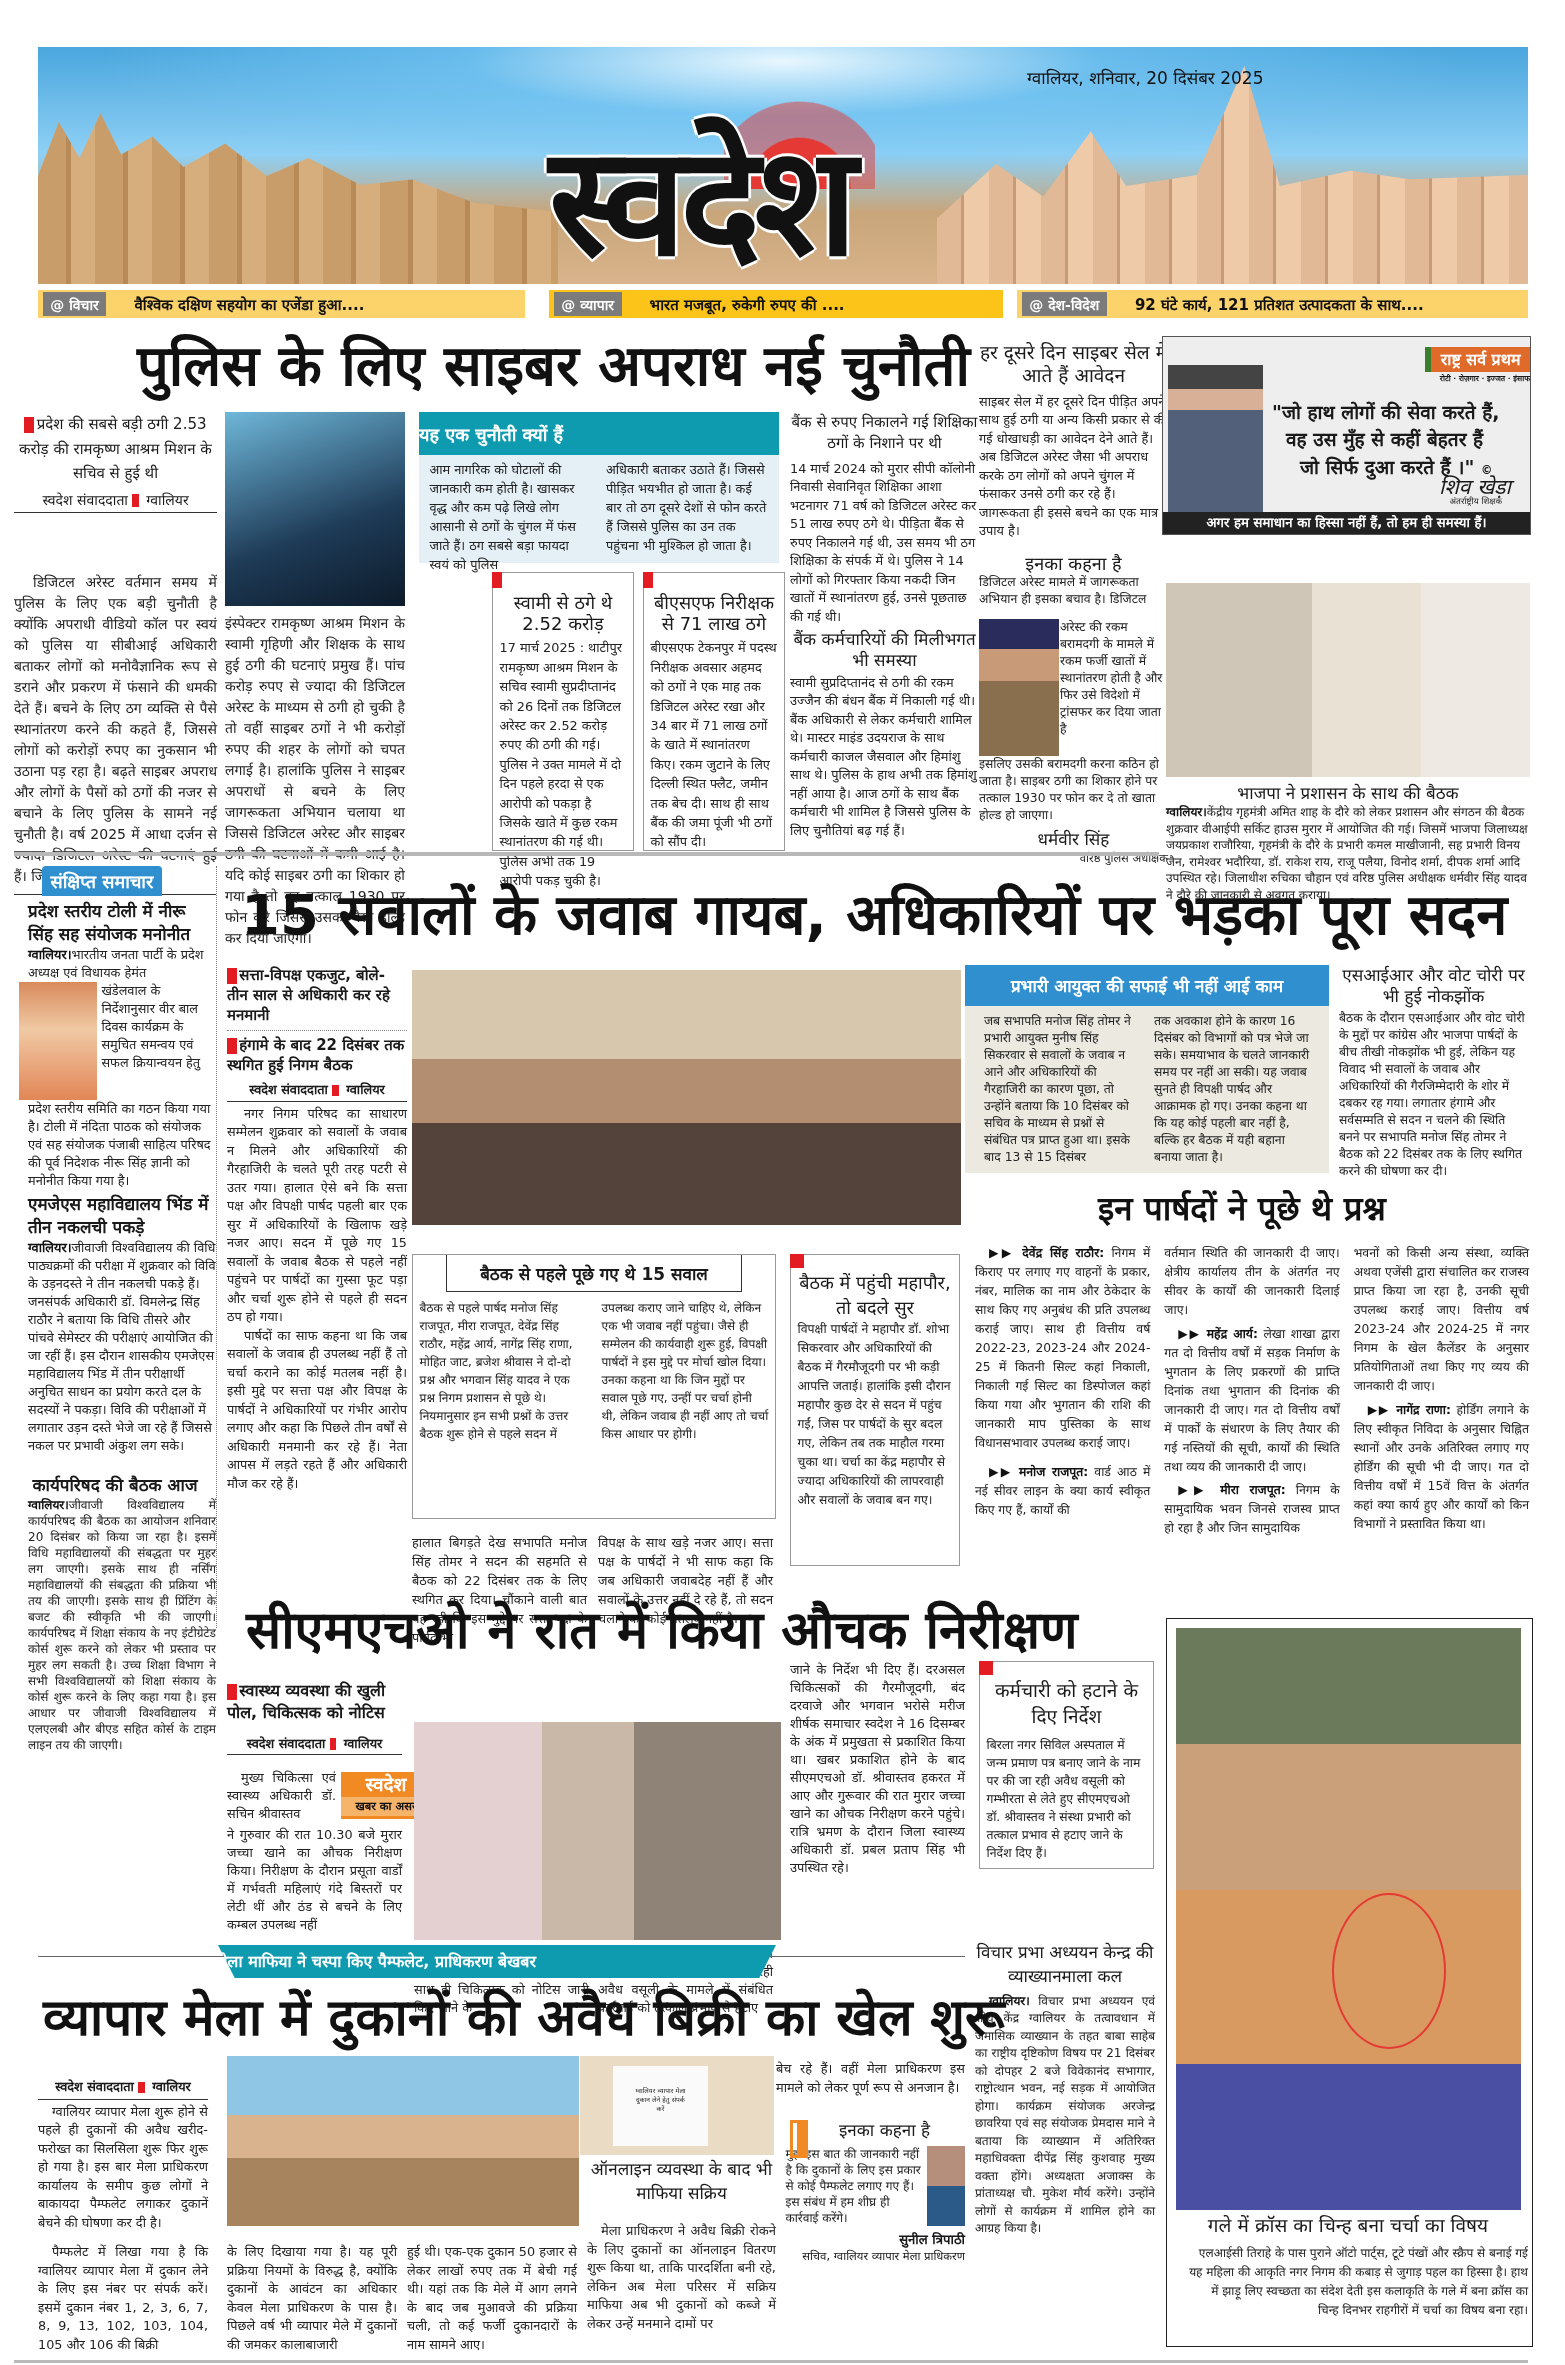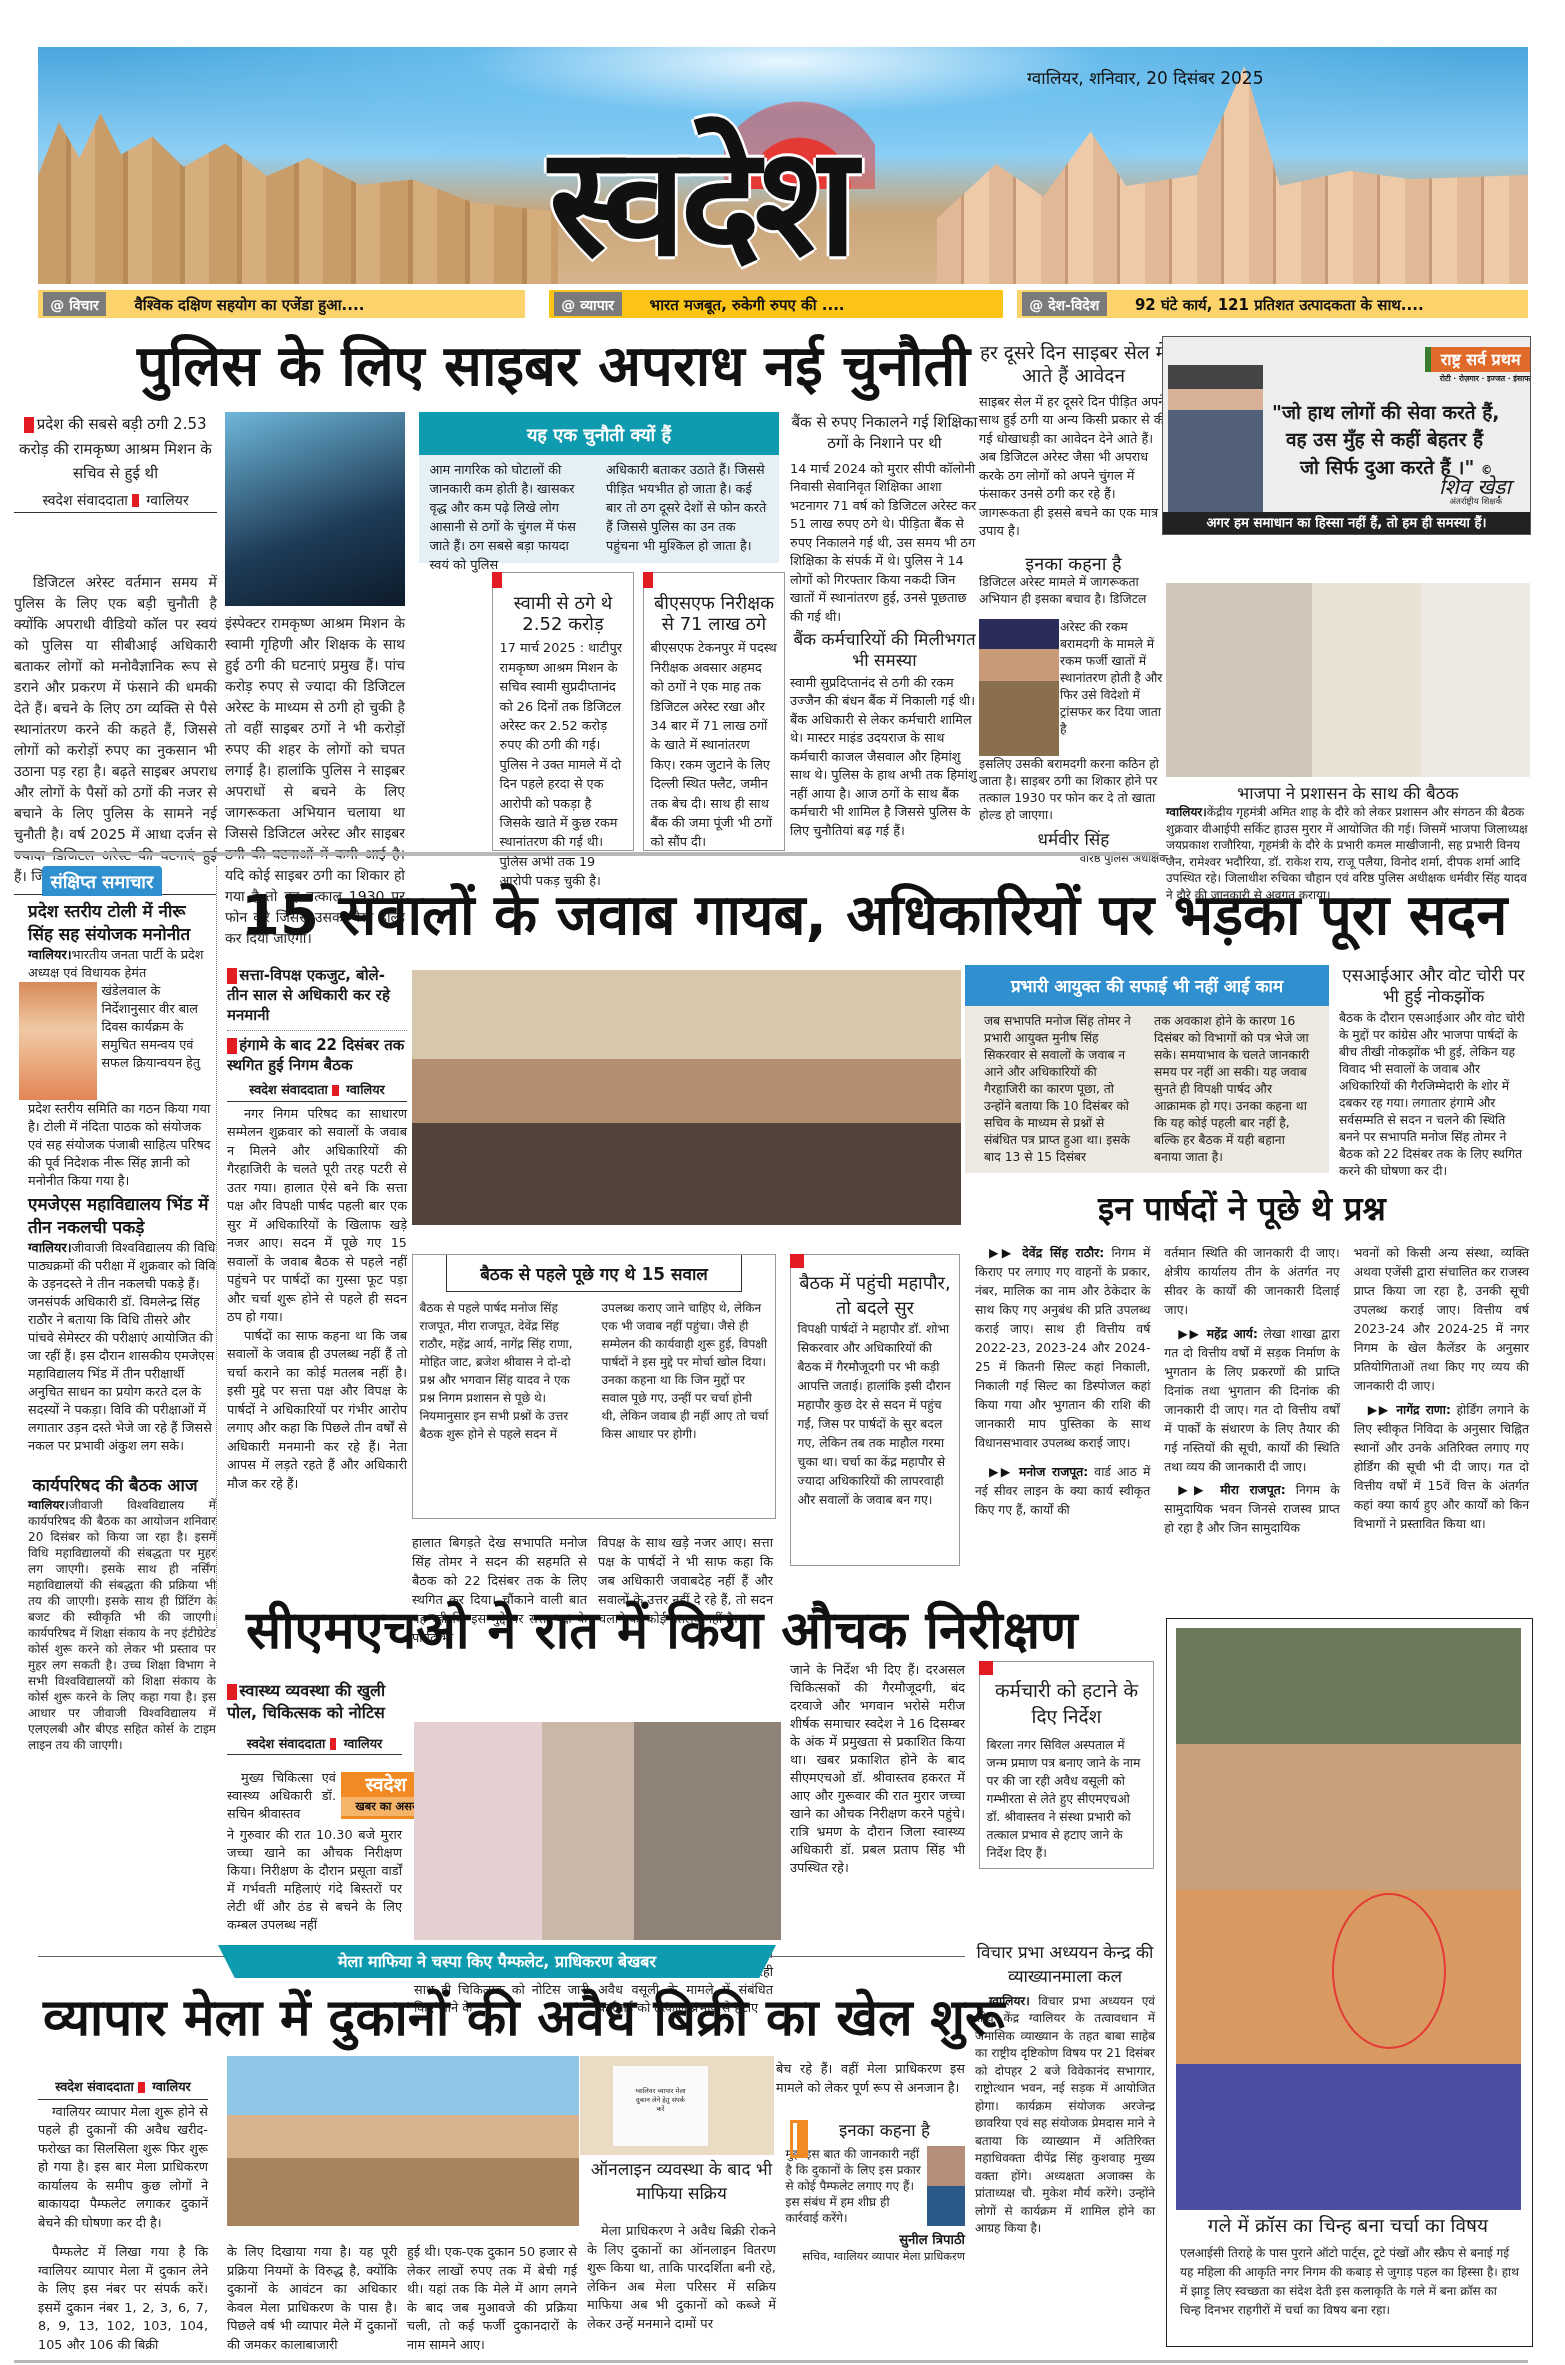--- a/index.html
+++ b/index.html
@@ -12,21 +12,21 @@
 .mast .fort-l{position:absolute;left:0;bottom:0;width:520px;height:180px;background:repeating-linear-gradient(90deg,#c99d6a 0 28px,#b88a57 28px 33px,#d6ae7d 33px 57px);clip-path:polygon(0 40%,4% 10%,8% 30%,12% 5%,16% 28%,22% 18%,28% 35%,36% 22%,44% 40%,52% 30%,62% 45%,72% 42%,84% 55%,100% 60%,100% 100%,0 100%)}
 .mast .fort-r{position:absolute;right:0;bottom:0;width:591px;height:218px;background:repeating-linear-gradient(90deg,#e2b996 0 24px,#c89b78 24px 27.4px,#efcaa8 27.4px 52px);clip-path:polygon(0 70%,10% 45%,18% 60%,26% 30%,32% 55%,44% 50%,52% 0%,58% 55%,70% 48%,80% 52%,100% 50%,100% 100%,0 100%)}
 .mast .sun{position:absolute;left:686px;top:19px;width:151px;height:123px;border-radius:50% 50% 0 0;background:radial-gradient(circle at 50% 100%,#e53935 0 35%,rgba(229,57,53,.5) 36% 60%,rgba(229,57,53,0) 61%)}
 .mast .logo{position:absolute;left:511px;top:80px;font-size:151px;font-weight:bold;color:#111;letter-spacing:-5.7px;text-shadow:2.8px 0 #fff,-2.8px 0 #fff,0 2.8px #fff,0 -2.8px #fff;font-family:"DejaVu Sans",sans-serif;line-height:1}
 .mast .date{position:absolute;left:989px;top:19px;font-size:17px;color:#111}
 .ticker{top:290px;height:28px;background:#fcd26a;display:flex;align-items:center}
 .ticker .tag{background:#7b7b7b;color:#fff;font-size:14px;padding:2.8px 7.6px;margin-left:4.7px;font-weight:bold}
 .ticker .txt{font-size:15px;font-weight:bold;color:#111;margin-left:28px}
 .headline{font-weight:bold;color:#111;white-space:nowrap;line-height:1}
 .box-teal{background:#e5eff6}
-.teal-head{background:#0e9aaf;color:#fff;font-weight:bold;text-align:center}
+.teal-head{background:#0e9aaf;color:#fff;font-weight:bold;}
 .blue-head{background:#2f8fcf;color:#fff;font-weight:bold;text-align:center}
 .redsq{display:inline-block;width:9.5px;height:16px;background:#e31b23;vertical-align:middle;margin-right:2.8px}
 .boxed{border:0.9px solid #999}
 .photo{background:#999;overflow:hidden}
 .hr{height:4.7px;background:#b8b8b8}
 .sub{font-weight:normal;font-size:16px;line-height:21px;text-align:center}
 </style>
 </head>
 <body>
 
@@ -216,21 +216,21 @@
 <div class="abs" style="left:975px;top:1940px;width:180px">
   <div class="sub" style="font-size:17px;line-height:24px">विचार प्रभा अध्ययन केन्द्र की व्याख्यानमाला कल</div>
   <div class="body-text" style="font-size:12px;line-height:17.5px;text-indent:14px;margin-top:4.7px"><span class="hl">ग्वालियर।</span> <span>विचार प्रभा अध्ययन एवं शोध केंद्र ग्वालियर के तत्वावधान में जैमासिक व्याख्यान के तहत बाबा साहेब का राष्ट्रीय दृष्टिकोण विषय पर 21 दिसंबर को दोपहर 2 बजे विवेकानंद सभागार, राष्ट्रोत्थान भवन, नई सड़क में आयोजित होगा। कार्यक्रम संयोजक अरजेन्द्र छावरिया एवं सह संयोजक प्रेमदास माने ने बताया कि व्याख्यान में अतिरिक्त महाधिवक्ता दीपेंद्र सिंह कुशवाह मुख्य वक्ता होंगे। अध्यक्षता अजाक्स के प्रांताध्यक्ष चौ. मुकेश मौर्य करेंगे। उन्होंने लोगों से कार्यक्रम में शामिल होने का आग्रह किया है।</span></div>
 </div>
 
 <div class="abs" style="left:1166px;top:1618px;width:367px;height:729px;border:1.4px solid #222">
   <div class="photo" style="position:absolute;left:8.5px;top:8.5px;width:345px;height:582px;background:linear-gradient(180deg,#6b7a5a 0 20%,#c9a07a 20% 45%,#d89a60 45% 75%,#4b4fa3 75%)">
     <div style="position:absolute;left:156px;top:265px;width:114px;height:156px;border:2.8px solid #e53935;border-radius:50%"></div>
   </div>
   <div class="sub" style="position:absolute;left:8.5px;top:596px;width:345px;font-size:19px">गले में क्रॉस का चिन्ह बना चर्चा का विषय</div>
-  <div class="body-text" style="position:absolute;left:13px;top:625px;width:341px;font-size:12px;line-height:19px;text-align:left">एलआईसी तिराहे के पास पुराने ऑटो पार्ट्स, टूटे पंखों और स्क्रैप से बनाई गई यह महिला की आकृति नगर निगम की कबाड़ से जुगाड़ पहल का हिस्सा है। हाथ में झाड़ू लिए स्वच्छता का संदेश देती इस कलाकृति के गले में बना क्रॉस का चिन्ह दिनभर राहगीरों में चर्चा का विषय बना रहा।</div>
+  <div class="body-text" style="position:absolute;left:20px;top:625px;width:341px;font-size:12px;line-height:19px;text-align:right">एलआईसी तिराहे के पास पुराने ऑटो पार्ट्स, टूटे पंखों और स्क्रैप से बनाई गई यह महिला की आकृति नगर निगम की कबाड़ से जुगाड़ पहल का हिस्सा है। हाथ में झाड़ू लिए स्वच्छता का संदेश देती इस कलाकृति के गले में बना क्रॉस का चिन्ह दिनभर राहगीरों में चर्चा का विषय बना रहा।</div>
 </div>
 
 <div class="abs hr" style="left:38px;top:1956px;width:927px;height:1.4px;background:#666"></div>
 <div class="abs teal-head" style="left:218px;top:1945px;width:558px;height:33px;font-size:16px;line-height:33px;clip-path:polygon(0 0,100% 0,97% 100%,3% 100%)">मेला माफिया ने चस्पा किए पैम्फलेट, प्राधिकरण बेखबर</div>
 <div class="abs headline" style="left:43px;top:1992px;font-size:51px">व्यापार मेला में दुकानों की अवैध बिक्री का खेल शुरू</div>
 <div class="abs" style="left:38px;top:2077px;width:170px">
   <div style="text-align:center;font-size:12.8px;font-weight:bold;padding-bottom:3.8px;border-bottom:0.9px solid #333"><span>स्वदेश संवाददाता</span> <span class="redsq" style="width:6.6px;height:11.4px"></span> <span>ग्वालियर</span></div>
   <div class="body-text" style="font-size:12.8px;line-height:18.5px;text-indent:14px;margin-top:2.8px">ग्वालियर व्यापार मेला शुरू होने से पहले ही दुकानों की अवैध खरीद-फरोख्त का सिलसिला शुरू फिर शुरू हो गया है। इस बार मेला प्राधिकरण कार्यालय के समीप कुछ लोगों ने बाकायदा पैम्फलेट लगाकर दुकानें बेचने की घोषणा कर दी है।</div>
 </div>
 <div class="abs photo" style="left:227px;top:2056px;width:352px;height:170px;background:linear-gradient(180deg,#8fc6e6 0 35%,#d9b38e 35% 60%,#a8845e 60%)"></div>

